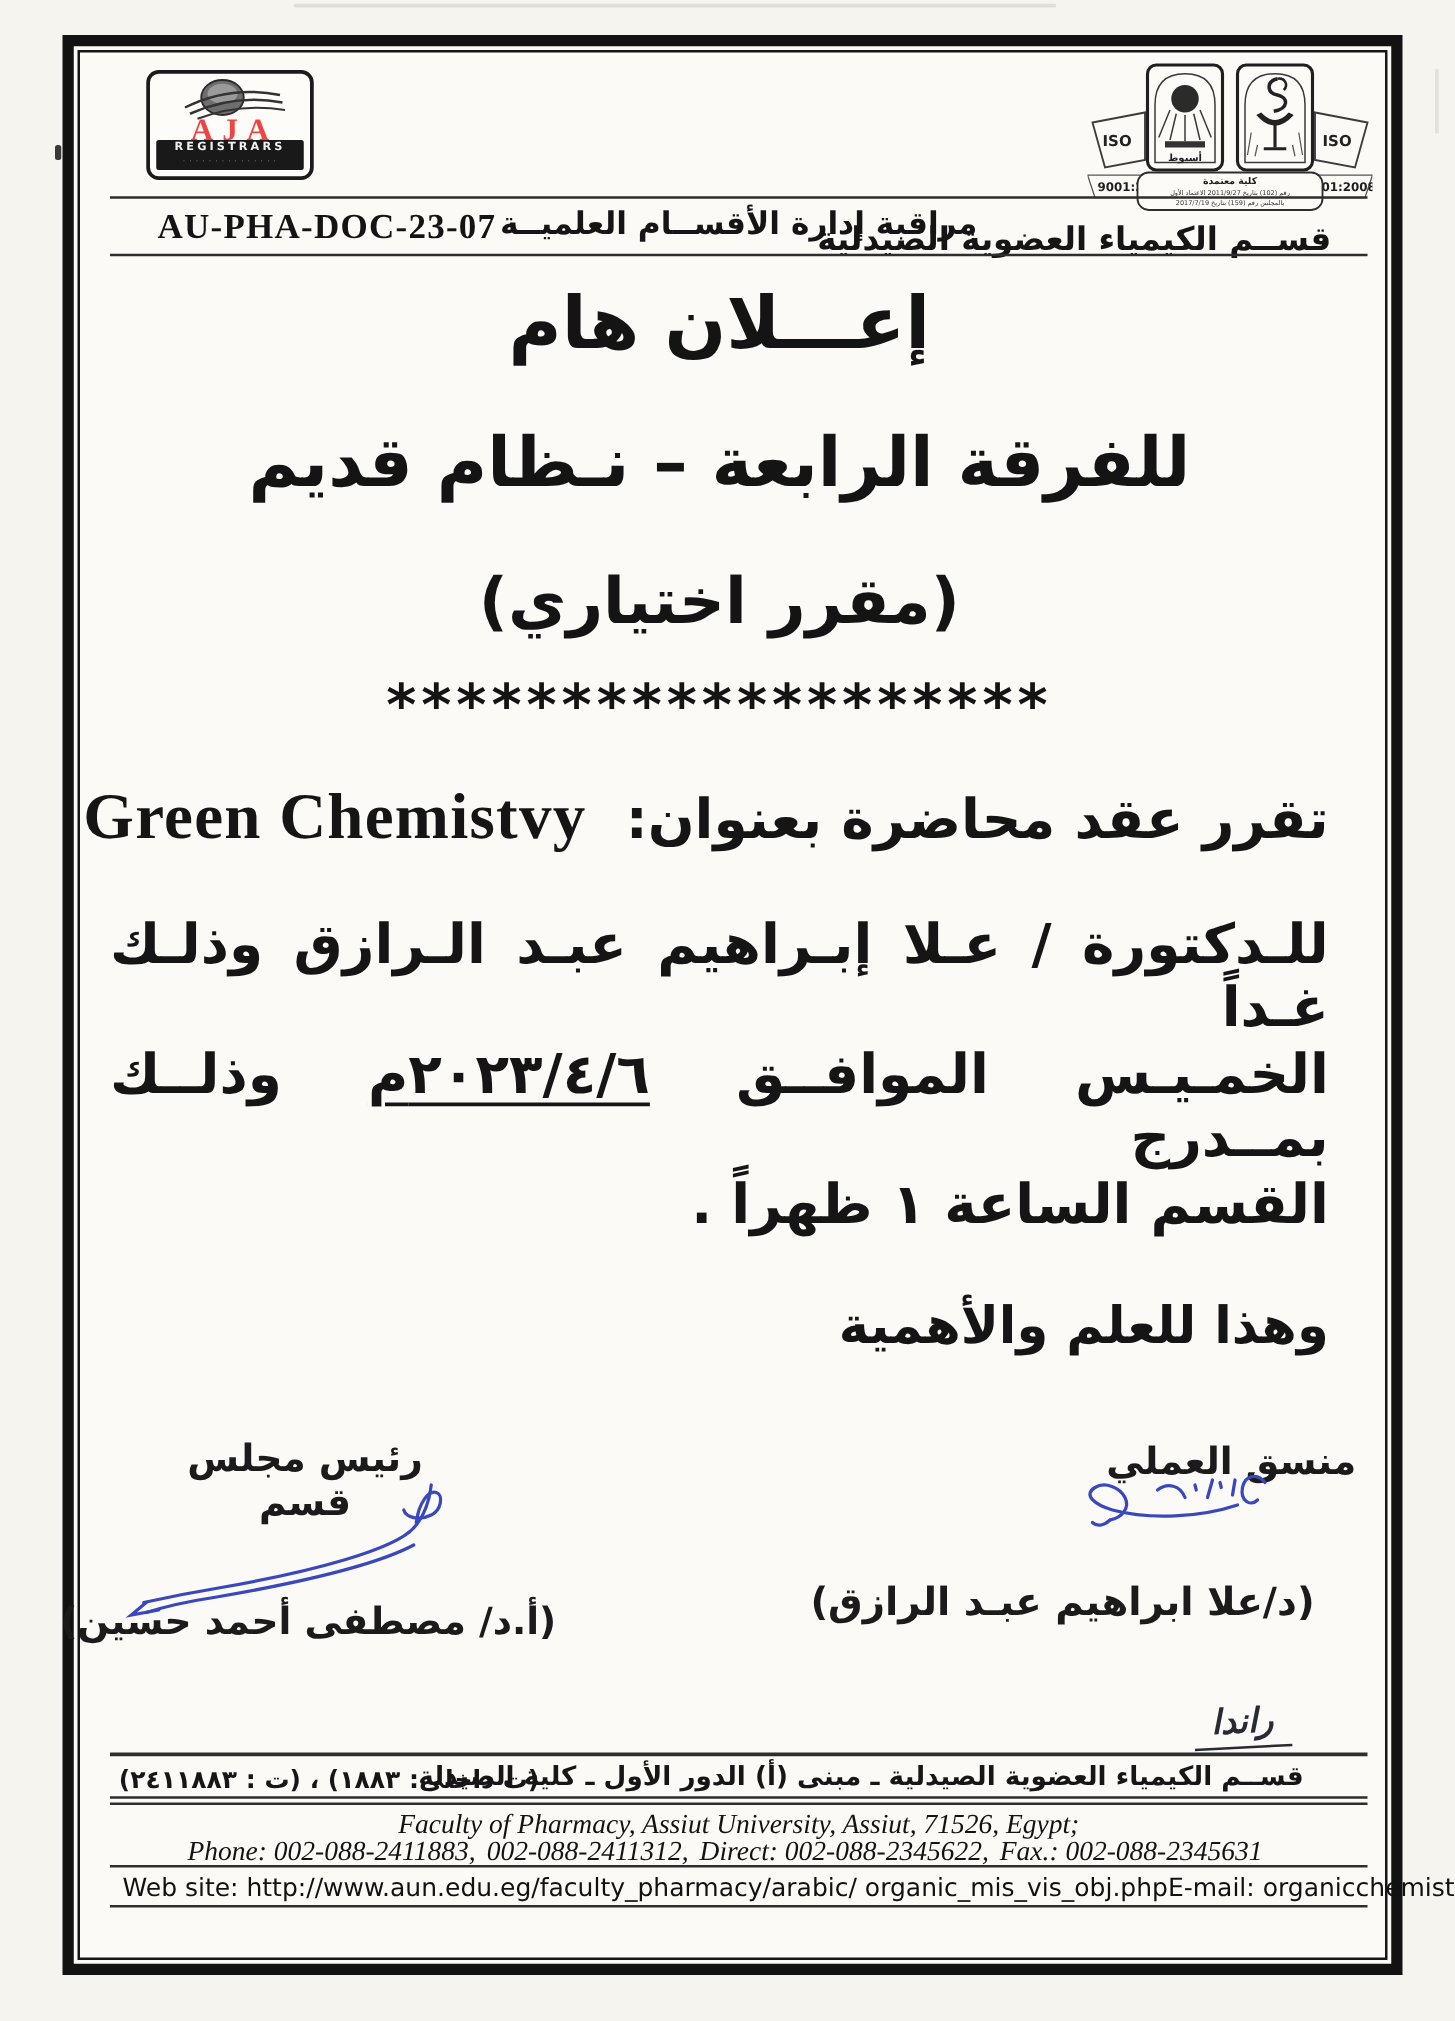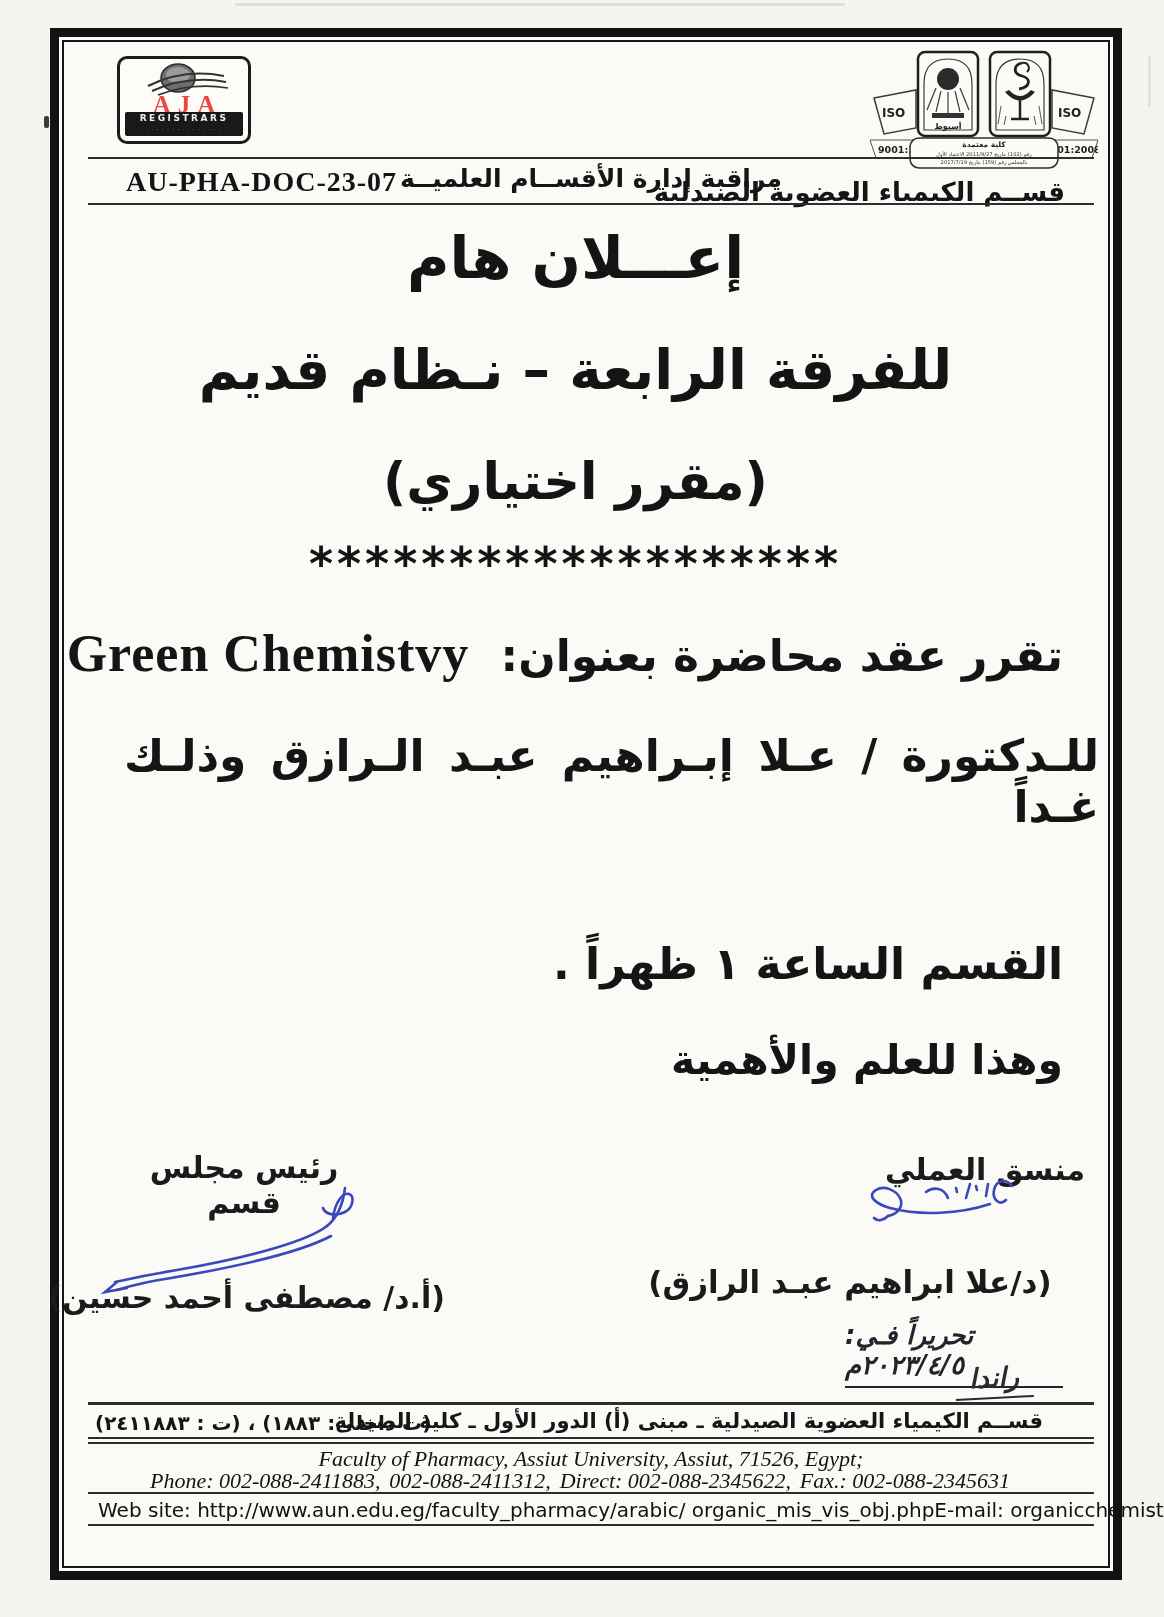--- a/index.html
+++ b/index.html
@@ -134,21 +134,26 @@
 
   <div class="title-line ar" style="top:224px; font-size:58px;">إعـــلان هام</div>
   <div class="title-line ar" style="top:338px; font-size:55px;">للفرقة الرابعة – نـظام قديم</div>
   <div class="title-line ar" style="top:452px; font-size:51px;">(مقرر اختياري)</div>
   <div class="title-line stars" style="top:544px;">*******************</div>
 
   <div class="bline" style="top:624px;">
     <span>تقرر عقد محاضرة بعنوان:</span>
     <span class="en-inline">Green Chemistvy</span>
   </div>
-  <div class="bline jline" style="top:730px;margin-left:36px;">للـدكتورة / عـلا إبـراهيم عبـد الـرازق وذلـك غـداً</div>
+  <div class="bline jline" style="top:730px;">للـدكتورة / عـلا إبـراهيم عبـد الـرازق وذلـك غـداً</div>
+  <div class="bline jline" style="top:834px;">
+    <span>الخمـيـس الموافــق</span>
+    <span class="u-date">٢٠٢٣/٤/٦م</span>
+    <span>وذلــك بمــدرج</span>
+  </div>
   <div class="bline" style="top:938px;">القسم الساعة ١ ظهراً .</div>
   <div class="bline" style="top:1036px; font-size:41px;">وهذا للعلم والأهمية</div>
 
   <div class="abs sig-label" style="left:860px; top:1152px; width:250px;">منسق العملي</div>
   <div class="abs sig-label" style="left:124px; top:1150px; width:240px;">رئيس مجلس قسم</div>
 
   <svg class="abs" style="left:800px; top:1172px;" width="220" height="55" viewBox="0 0 220 55">
     <g fill="none" stroke="#3a48bd" stroke-width="2.6" stroke-linecap="round">
       <path d="M212,14 c-6,-8 -16,-6 -18,4 c-2,10 6,16 12,10"></path>
       <path d="M186,24 l2,-12"></path>
@@ -167,21 +172,20 @@
       <path d="M250,8 c-2,16 -8,30 -18,38"></path>
       <path d="M232,46 c-18,14 -70,30 -150,44 c-24,4 -44,8 -62,12"></path>
       <path d="M236,56 c-30,16 -90,30 -160,42 c-20,3 -38,7 -54,12"></path>
       <path d="M22,102 l-12,10 l22,-4"></path>
     </g>
   </svg>
 
   <div class="abs sig-name" style="left:640px; top:1264px; width:420px; font-size:31px;">(د/علا ابراهيم عبـد الرازق)</div>
   <div class="abs sig-name" style="left:85px; top:1280px; width:360px;">(أ.د/ مصطفى أحمد حسين)</div>
 
-  <div class="abs dated" style="left:845px; top:1320px; width:218px;">تحريراً فـي: ٢٠٢٣/٤/٥م</div>
   <div class="abs randa" style="left:955px; top:1362px; width:78px; text-align:center;">راندا</div>
 
   <div class="hr" style="left:88px; top:1402px; width:1006px; height:2.5px;"></div>
   <div class="abs ft-ar" style="left:460px; top:1409px; width:583px; text-align:right;">قســم الكيمياء العضوية الصيدلية ـ مبنى (أ) الدور الأول ـ كلية الصيدلة</div>
   <div class="abs ft-ar" style="left:95px; top:1411px; width:380px; text-align:left; font-size:20px;">(ت داخلى: ١٨٨٣) ، (ت : ٢٤١١٨٨٣)</div>
   <div class="hr thin" style="left:88px; top:1437px; width:1006px;"></div>
   <div class="hr thin" style="left:88px; top:1442px; width:1006px;"></div>
   <div class="abs ft-en center" style="left:88px; top:1446px; width:1006px;">Faculty of Pharmacy, Assiut University, Assiut, 71526, Egypt;</div>
   <div class="abs flexrow" style="left:150px; top:1468px; width:860px;">
     <span class="ft-en">Phone: 002-088-2411883,</span>

